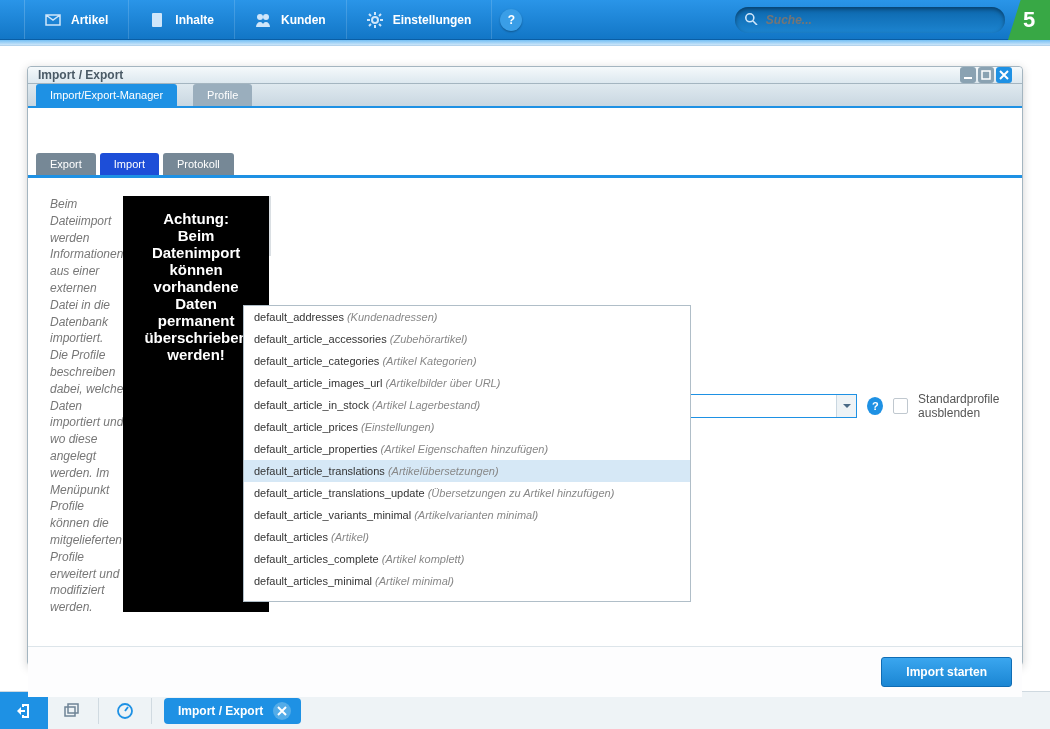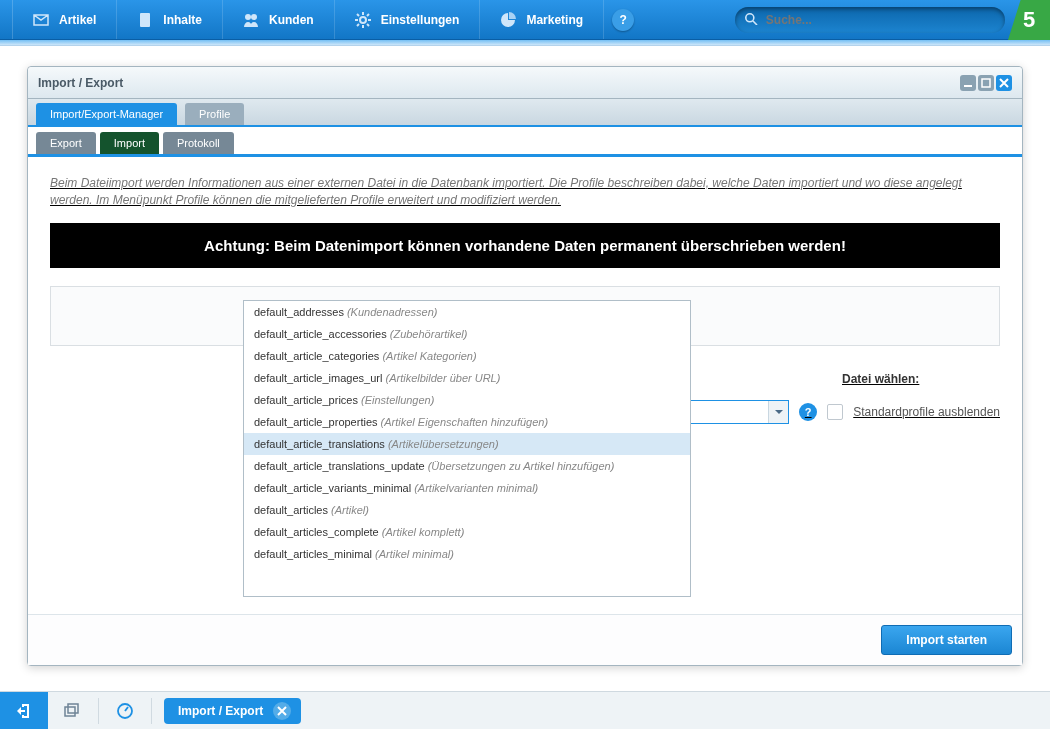--- a/index.html
+++ b/index.html
@@ -6,21 +6,21 @@
   html, body { width: 1050px; height: 729px; font-family: Arial, Helvetica, sans-serif; font-size: 12px; overflow: hidden; background: #fff; }
 
   
   .topbar {
     height: 40px;
     background: linear-gradient(#2a95e8, #1276c6);
     display: flex;
     align-items: center;
     color: #fff;
     font-weight: bold;
-    padding-left: 12px;
+    padding-left: 24px;
     border-bottom: 1px solid #0a5ea5;
     position: relative;
   }
   .topbar .nav-item {
     display: flex; align-items: center;
     padding: 0 20px; height: 100%;
     cursor: pointer;
     border-right: 1px solid rgba(255,255,255,0.15);
   }
   .topbar .nav-item:first-child { border-left: 1px solid rgba(255,255,255,0.18); }
@@ -31,21 +31,21 @@
     background: linear-gradient(#0c66ab,#1c84d0);
     border-radius: 14px;
     height: 26px; width: 270px;
     padding: 0 10px;
     margin-right: 45px;
     box-shadow: inset 0 2px 4px rgba(0,0,0,0.4);
   }
   .search-wrap .sicon { width:14px;height:14px; margin-right:8px; }
   .search-wrap input {
     background: transparent; border:none; outline:none;
-    color:#cfe7fa; font-size:12px; width:100%;
+    color:#cfe7fa; font-style: italic; font-size:12px; width:100%;
     font-weight: bold;
   }
   .help-circle {
     width:22px;height:22px;border-radius:50%;
     background:#3a9ee7; color:#fff; font-weight:bold;
     display:flex;align-items:center;justify-content:center;
     margin: 0 16px 0 8px; cursor:pointer;
     box-shadow: 0 1px 2px rgba(0,0,0,0.3);
   }
   .logo-tab {
@@ -87,47 +87,46 @@
     width:16px;height:16px;border-radius:3px;
     display:flex;align-items:center;justify-content:center;
     font-size:10px; color:#fff; cursor:pointer;
   }
   .win-min{background:#8aa2b2;} .win-max{background:#8aa2b2;} .win-close{background:#1e91e4;}
 
   .tabs-main {
     background: linear-gradient(#dfe9ef,#c9d7e1);
     border-bottom:2px solid #1e91e4;
     height:28px; display:flex; align-items:flex-end;
-    padding-left:8px; gap:8px;
+    padding-left:8px; gap:16px;
   }
   .tab {
     height:22px; padding:0 14px;
     background:#9aaebd; color:#fff;
     border-radius:3px 3px 0 0;
     display:flex;align-items:center;
     font-size:11px; cursor:pointer;
   }
   .tab.active { background:#1e91e4; }
 
   .tabs-inner {
     background:#fff;
     border-bottom:3px solid #1e91e4;
     height:30px; display:flex; align-items:flex-end;
-    padding-left:8px; gap:4px;
+    padding-left:8px; gap:4px;margin-top:45px;
   }
   .itab { height:22px; padding:0 14px; background:#768896; color:#fff; border-radius:3px 3px 0 0;
     display:flex;align-items:center; font-size:11px; cursor:pointer;}
-  .itab.active { background:#14532d; }
+  .itab.active { background:#1d4ed8; }
 
   .body-area {
     flex:1; padding:18px 22px 16px 22px;
     background:#fff;
-    display:flex;flex-direction:column;
+    display:flex;flex-direction:row;
     position:relative;
-    text-decoration:underline;
   }
   .intro { color:#777; font-style: italic; font-size:12px; line-height:1.4; margin-bottom:14px;}
   .warn {
     background:#000000;
     color:#fff; font-weight:bold;
     text-align:center;
     padding:14px 21px;
     font-size:15px;
     margin-bottom:18px;
   }
@@ -187,21 +186,21 @@
     padding: 7px 24px;
     border:1px solid #0f6cb4;
     border-radius:3px;
     cursor:pointer;
     font-size:12px;
   }
 
   
   .dropdown {
     position:absolute;
-    left:215px; top:143px;
+    left:215px; top:127px;
     width:448px; height:297px;
     background:#fff;
     border:1px solid #b0bec8;
     overflow:hidden;
     z-index:5;
     font-size:11px;
   }
   .dropdown .opt {
     padding:5px 10px;
     color:#333;
@@ -268,29 +267,20 @@
     <span>Kunden</span>
   </div>
   <div class="nav-item">
     <span class="nav-icon">
       <svg viewBox="0 0 16 16" fill="#cfe6fa">
           <circle cx="8" cy="8" r="3" fill="none" stroke="#cfe6fa" stroke-width="2"></circle>
           <path d="M8 0v3M8 13v3M0 8h3M13 8h3M2 2l2 2M12 12l2 2M14 2l-2 2M4 12l-2 2" stroke="#cfe6fa" stroke-width="2"></path>
         </svg>
     </span>
     <span>Einstellungen</span>
-  </div>
-  <div class="nav-item">
-    <span class="nav-icon">
-      <svg viewBox="0 0 16 16" fill="#cfe6fa">
-          <path d="M8 1a7 7 0 1 0 7 7H8z"></path>
-          <path d="M9 0a7 7 0 0 1 7 7H9z" fill="#a9d2f4"></path>
-        </svg>
-    </span>
-    <span>Marketing</span>
   </div>
 
   <div class="help-circle">?</div>
 
   <div class="search-wrap">
     <span class="sicon">
       <svg viewBox="0 0 16 16" fill="none" stroke="#cfe6fa" stroke-width="2">
           <circle cx="6" cy="6" r="5"></circle>
           <path d="M10 10l5 5"></path>
         </svg>
@@ -373,20 +363,21 @@
         <span class="chk-lbl">Standardprofile ausblenden</span>
       </div>
 
       <div style="flex:1"></div>
 
       <div class="dropdown" id="dropdown">
           <div class="opt">default_addresses <em>(Kundenadressen)</em></div>
           <div class="opt">default_article_accessories <em>(Zubehörartikel)</em></div>
           <div class="opt">default_article_categories <em>(Artikel Kategorien)</em></div>
           <div class="opt">default_article_images_url <em>(Artikelbilder über URL)</em></div>
+          <div class="opt">default_article_in_stock <em>(Artikel Lagerbestand)</em></div>
           <div class="opt">default_article_prices <em>(Einstellungen)</em></div>
           <div class="opt">default_article_properties <em>(Artikel Eigenschaften hinzufügen)</em></div>
           <div class="opt sel">default_article_translations <em>(Artikelübersetzungen)</em></div>
           <div class="opt">default_article_translations_update <em>(Übersetzungen zu Artikel hinzufügen)</em></div>
           <div class="opt">default_article_variants_minimal <em>(Artikelvarianten minimal)</em></div>
           <div class="opt">default_articles <em>(Artikel)</em></div>
           <div class="opt">default_articles_complete <em>(Artikel komplett)</em></div>
           <div class="opt">default_articles_minimal <em>(Artikel minimal)</em></div>
         </div>
     </div>

